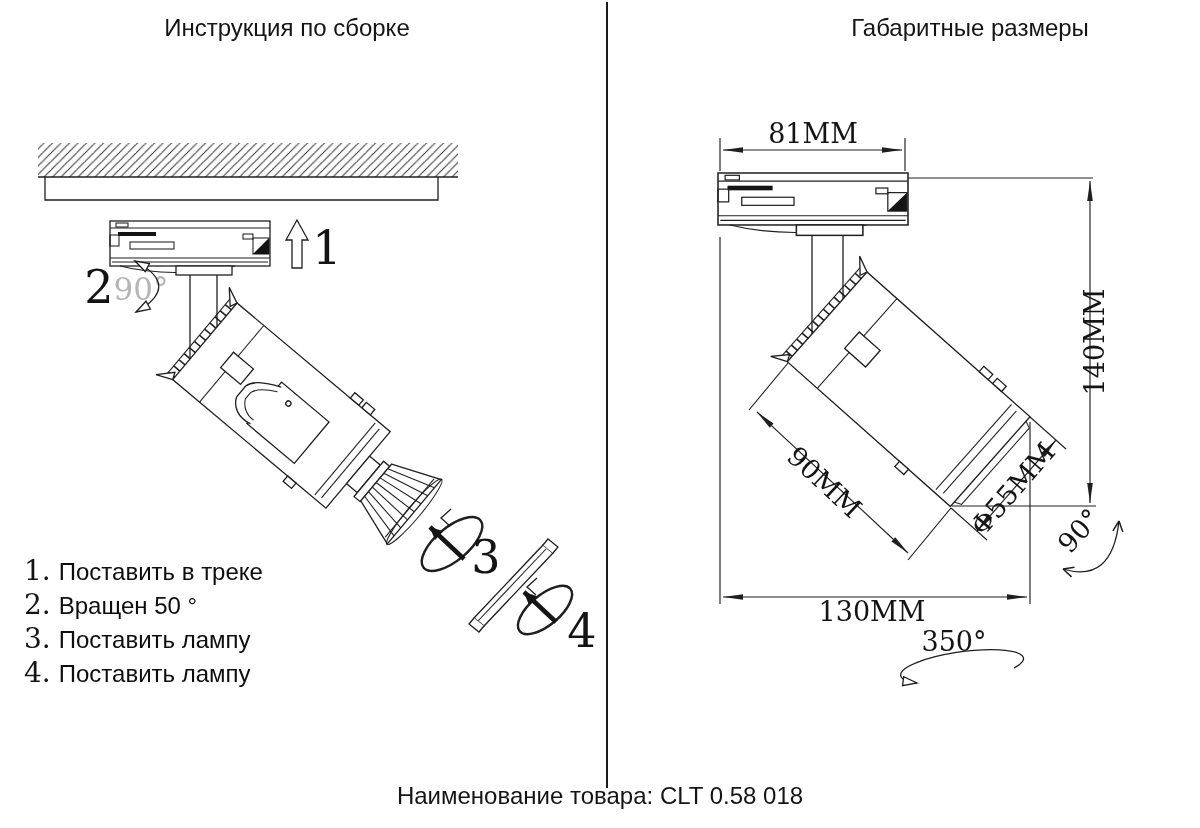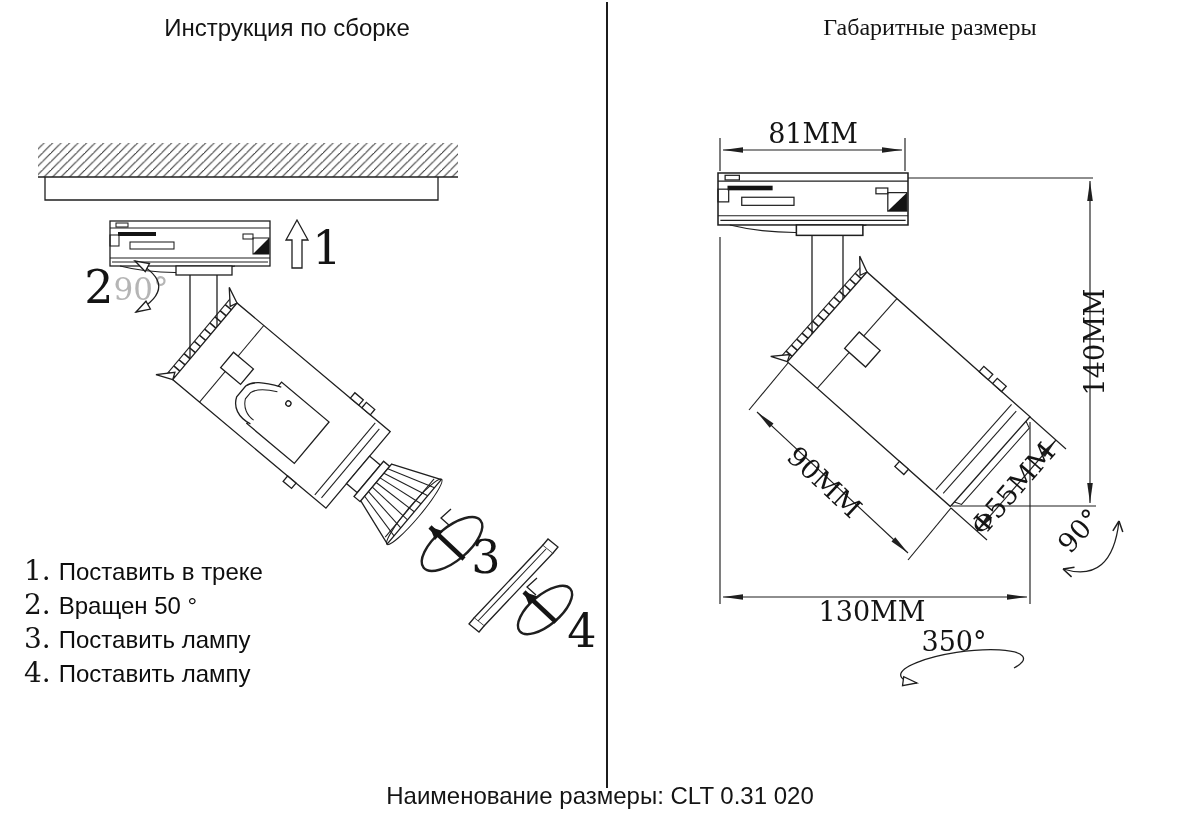--- a/index.html
+++ b/index.html
@@ -1,21 +1,21 @@
 <!DOCTYPE html>
 <html><head>
 <meta charset="utf-8">
 <style>
   html,body{margin:0;padding:0;background:#ffffff;}
   .canvas{position:relative;width:1200px;height:828px;background:#ffffff;overflow:hidden;
           font-family:"Liberation Sans",sans-serif;color:#111;}
   .title{position:absolute;top:14px;transform:translateX(-50%);white-space:nowrap;
          font-size:24px;color:#141414;}
   .title-left{left:287px;}
-  .title-right{left:930px;font-family:Liberation Serif, serif;}
+  .title-right{left:970px;}
   .divider{position:absolute;left:606px;top:2px;width:2px;height:786px;background:#1c1c1c;}
   .steps{position:absolute;left:24px;top:554px;}
   .step{display:flex;align-items:baseline;height:34px;white-space:nowrap;}
   .step .num{font-family:"DejaVu Serif",serif;font-size:28px;margin-right:8px;color:#141414;}
   .step .txt{font-size:24px;color:#0d0d0d;}
   .footer{position:absolute;left:0;top:782px;width:1200px;text-align:center;
           font-size:24px;color:#141414;white-space:nowrap;}
   svg{position:absolute;left:0;top:0;}
   .ln{stroke:#1f1f1f;stroke-width:1.3;fill:none;}
   .lnw{stroke:#1f1f1f;stroke-width:1.3;fill:#ffffff;}
@@ -239,17 +239,17 @@
       <span class="num">3.</span>
       <span class="txt">Поставить лампу</span>
     </div>
     <div class="step">
       <span class="num">4.</span>
       <span class="txt">Поставить лампу</span>
     </div>
   </div>
 
   <div class="footer">
-    <span>Наименование размеры:</span>
-    <span>CLT 0.31 020</span>
+    <span>Наименование товара:</span>
+    <span>CLT 0.58 018</span>
   </div>
 
 </div>
 
 </body></html>

